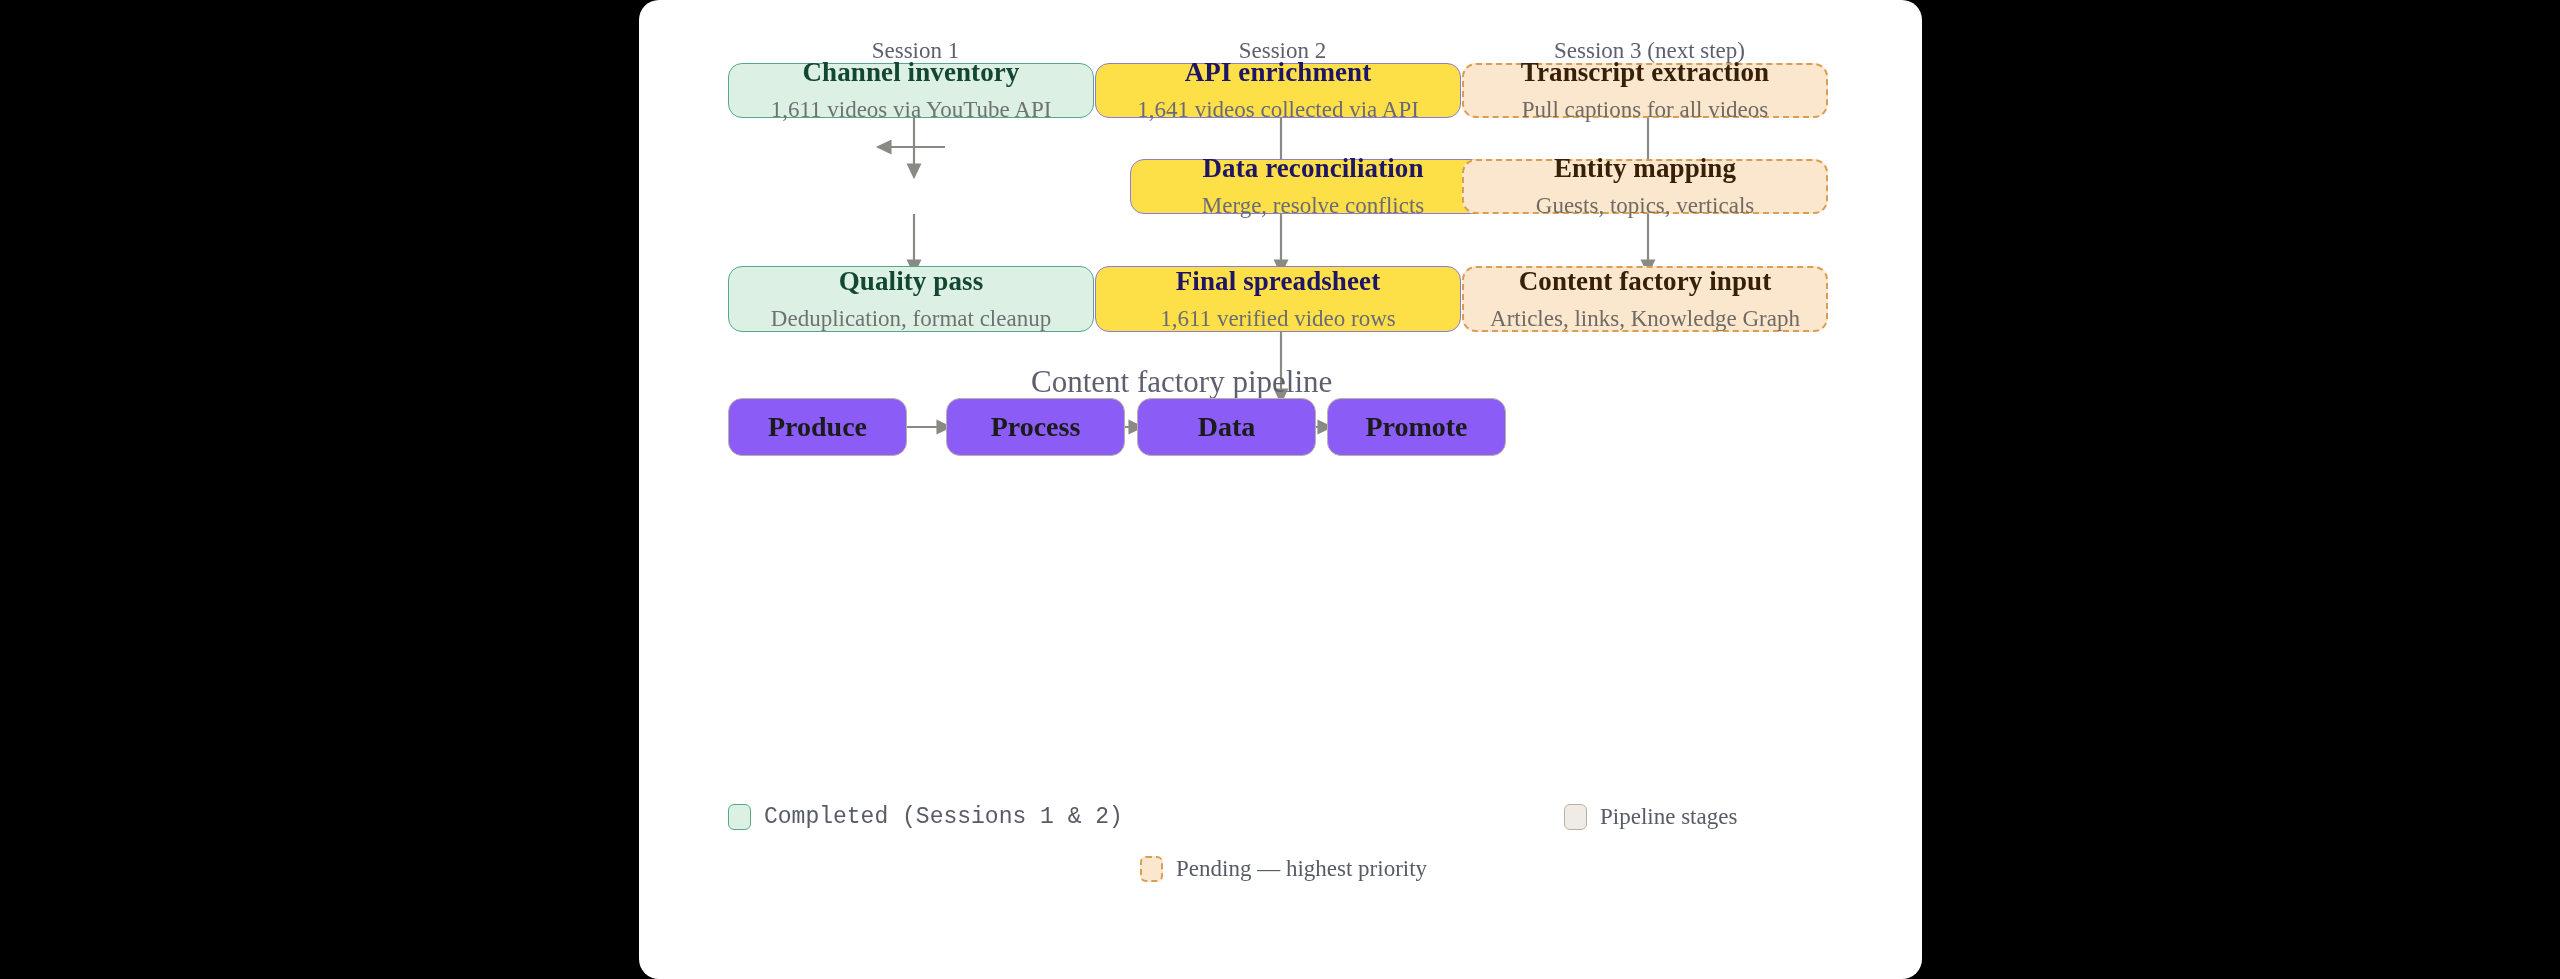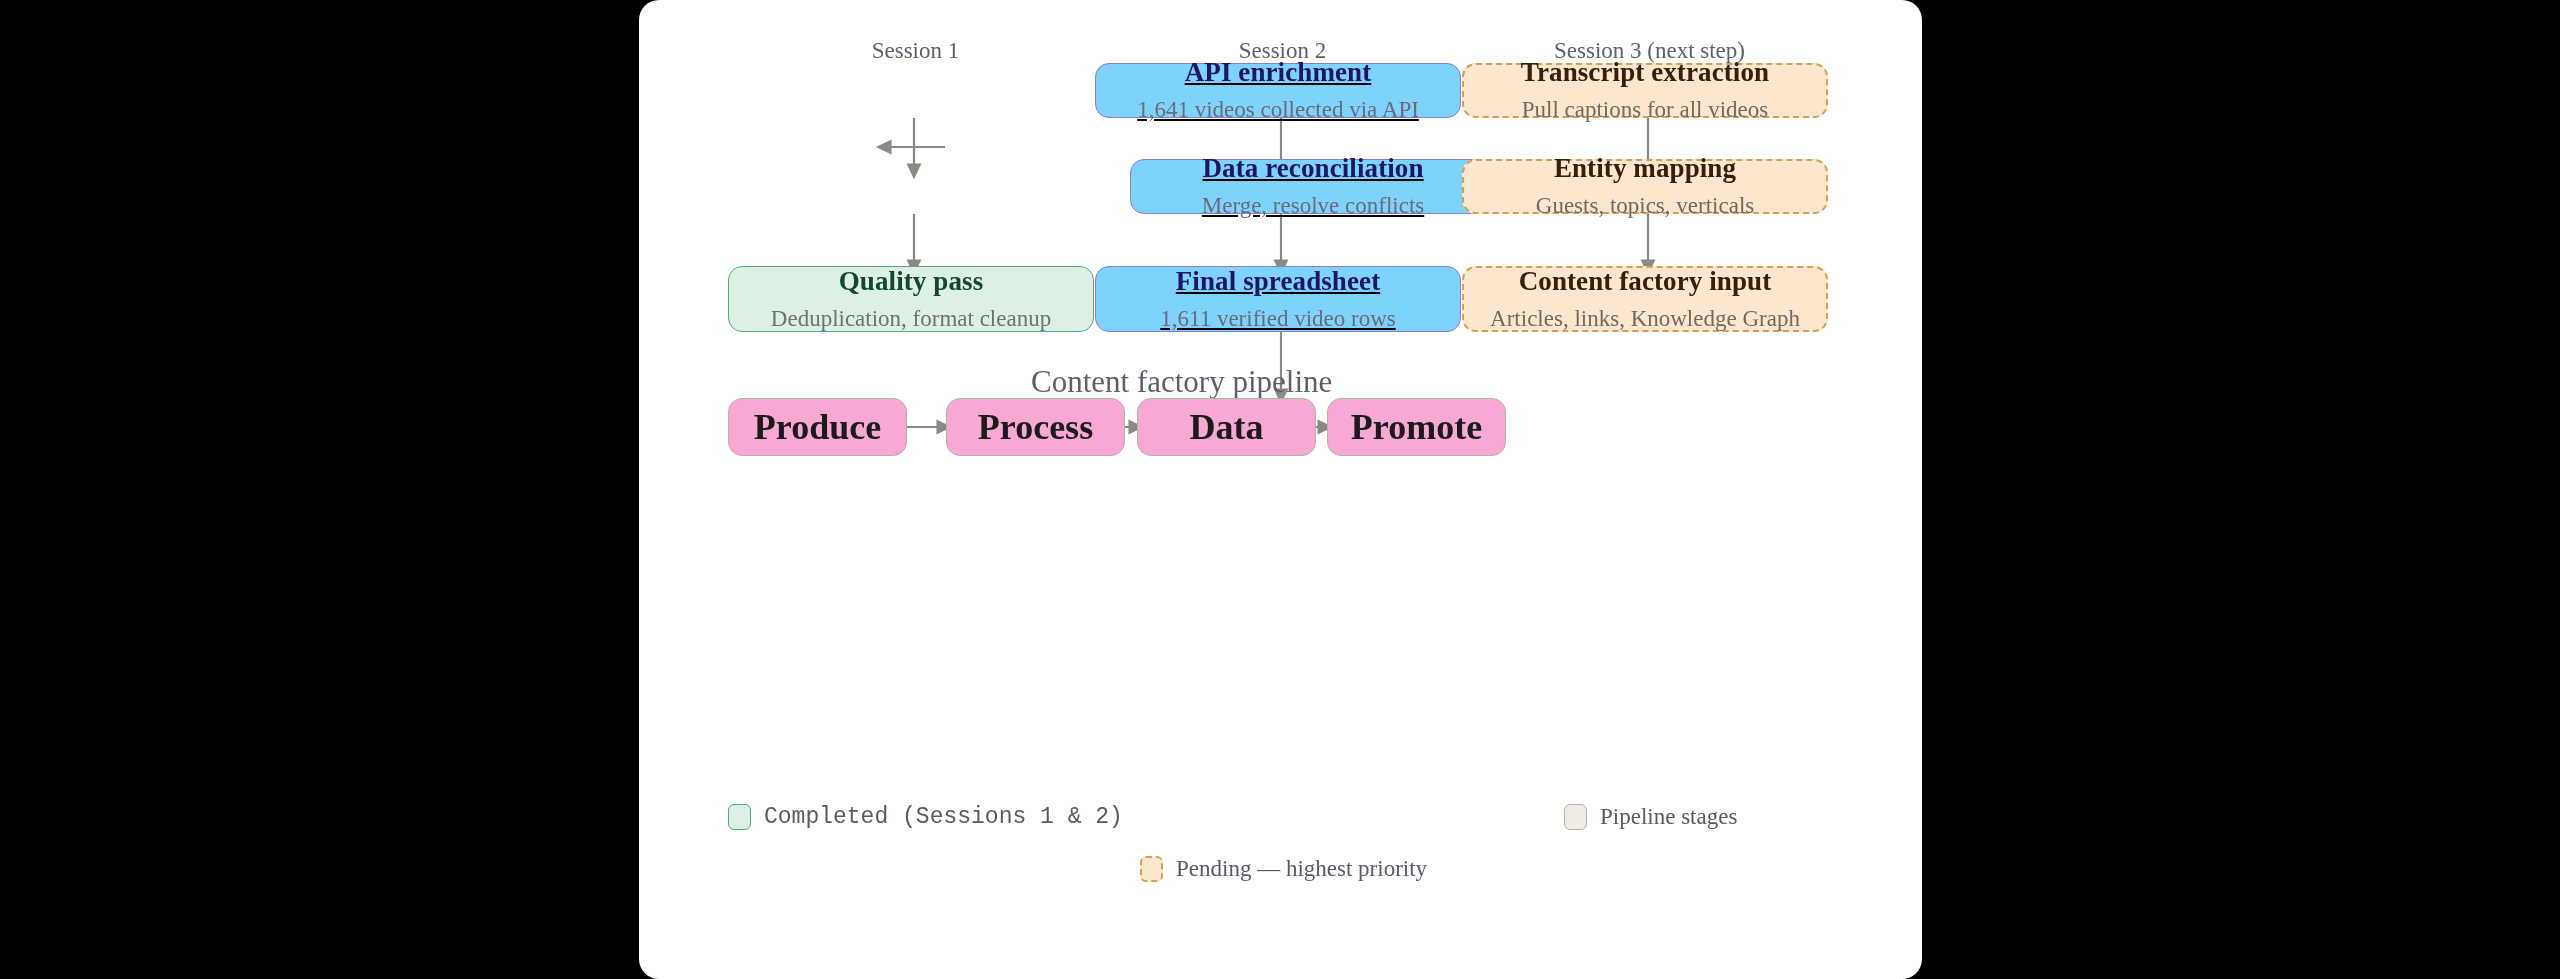--- a/index.html
+++ b/index.html
@@ -68,45 +68,44 @@
   }
 
   .done {
     background: #ddf0e4;
     border: 1.6px solid #54a98c;
   }
   .done .stage-title { color: #124734; }
   .done .stage-sub   { color: #6e7271; }
 
   .done2 {
-    background: #7dd3fc;
+    background: #fde047;
     border: 1.6px solid #8b7cd8;
-    text-decoration: underline;
   }
   .done2 .stage-title { color: #1e1566; }
   .done2 .stage-sub   { color: #6b6b78; }
 
   .pending {
     background: #fbe7cd;
     border: 2px dashed #d79f53;
   }
   .pending .stage-title { color: #36200a; text-align: right; }
   .pending .stage-sub   { color: #6f6a64; }
 
   
   .pipe-box {
     position: absolute;
-    background: #f9a8d4;
+    background: #8b5cf6;
     border: 1.6px solid #b8b2a6;
     border-radius: 14px;
     display: flex;
     align-items: center;
     justify-content: center;
     font-weight: bold;
-    font-size: 36px;
+    font-size: 28px;
     color: #1b1b1b;
     white-space: nowrap;
   }
 
   
   #arrows {
     position: absolute;
     left: 0; top: 0;
     width: 1283px;
     height: 979px;
@@ -180,20 +179,24 @@
         <line x1="1009" y1="214" x2="1009" y2="268" marker-end="url(#ah)"></line>
 
         <line x1="642" y1="332" x2="642" y2="397" marker-end="url(#ah)"></line>
 
         <line x1="268" y1="427" x2="306" y2="427" marker-end="url(#ah)"></line>
         <line x1="459" y1="427" x2="498" y2="427" marker-end="url(#ah)"></line>
         <line x1="649" y1="427" x2="687" y2="427" marker-end="url(#ah)"></line>
       </g>
     </svg>
 
+    <div class="stage-box done" style="left:89px; top:63px; width:366px; height:55px; z-index:3;">
+      <div class="stage-title">Channel inventory</div>
+      <div class="stage-sub">1,611 videos via YouTube API</div>
+    </div>
 
     <div class="stage-box done2" style="left:456px; top:63px; width:366px; height:55px; z-index:4;">
       <div class="stage-title">API enrichment</div>
       <div class="stage-sub">1,641 videos collected via API</div>
     </div>
 
     <div class="stage-box pending" style="left:823px; top:63px; width:366px; height:55px; z-index:5;">
       <div class="stage-title">Transcript extraction</div>
       <div class="stage-sub">Pull captions for all videos</div>
     </div>

